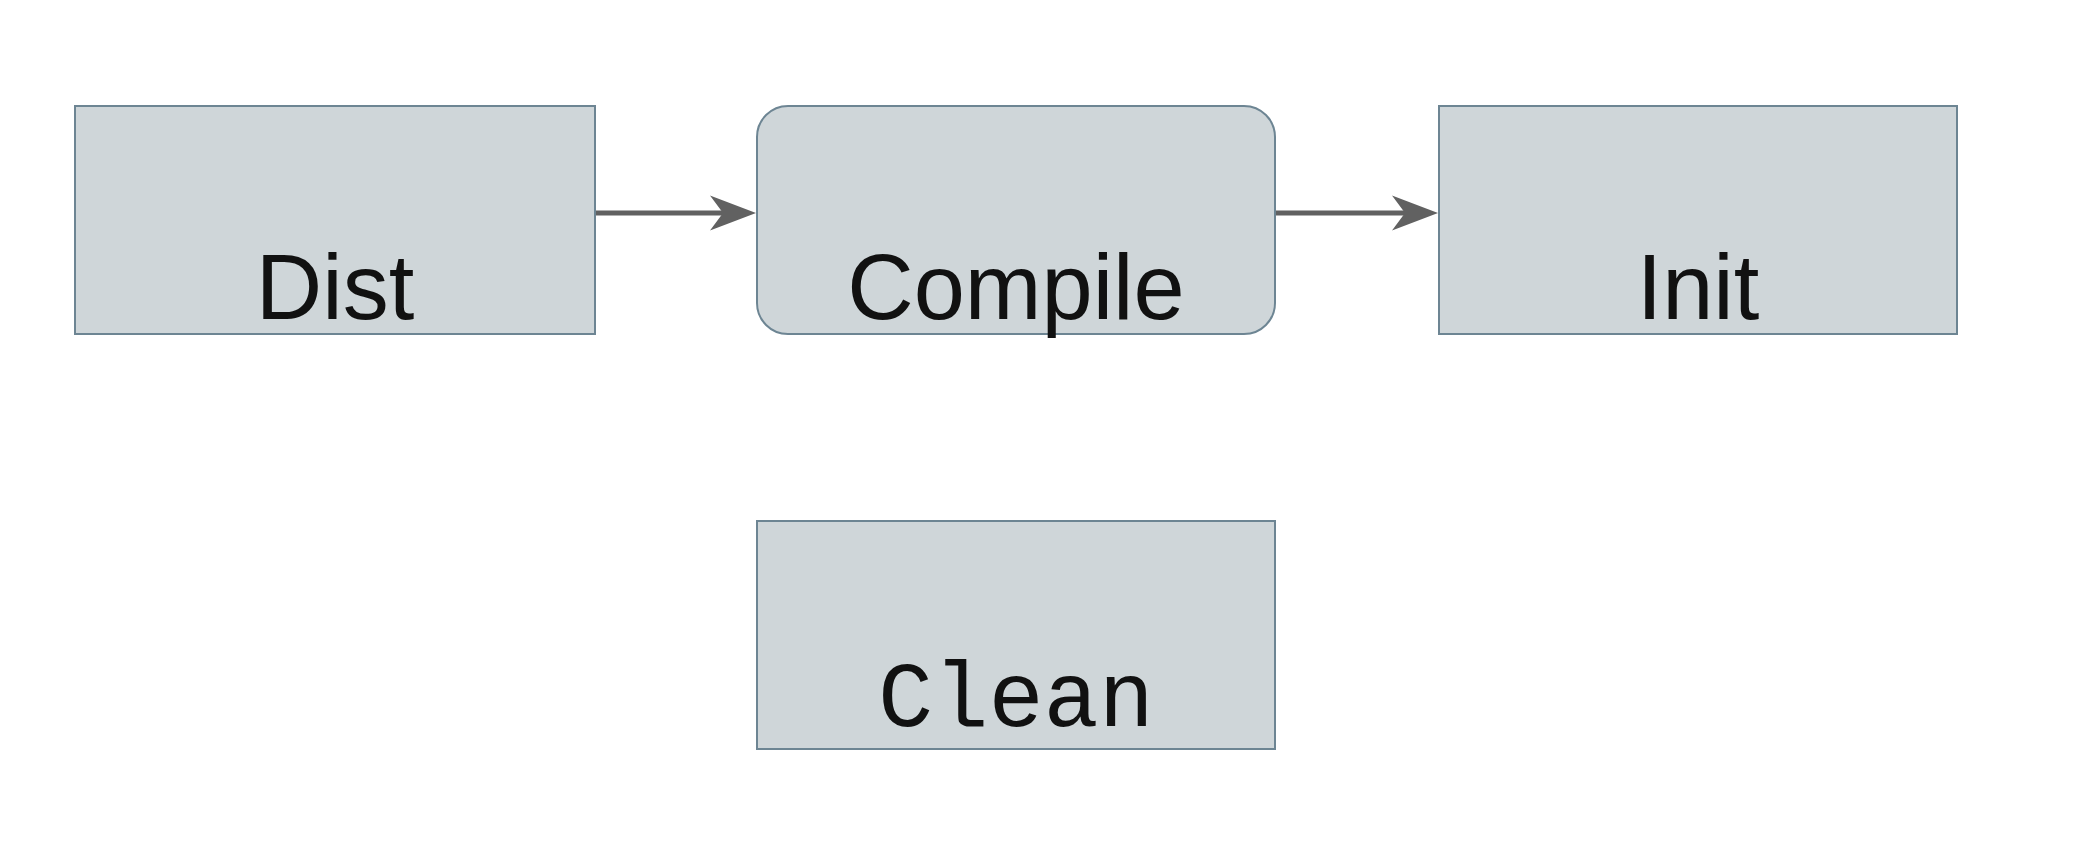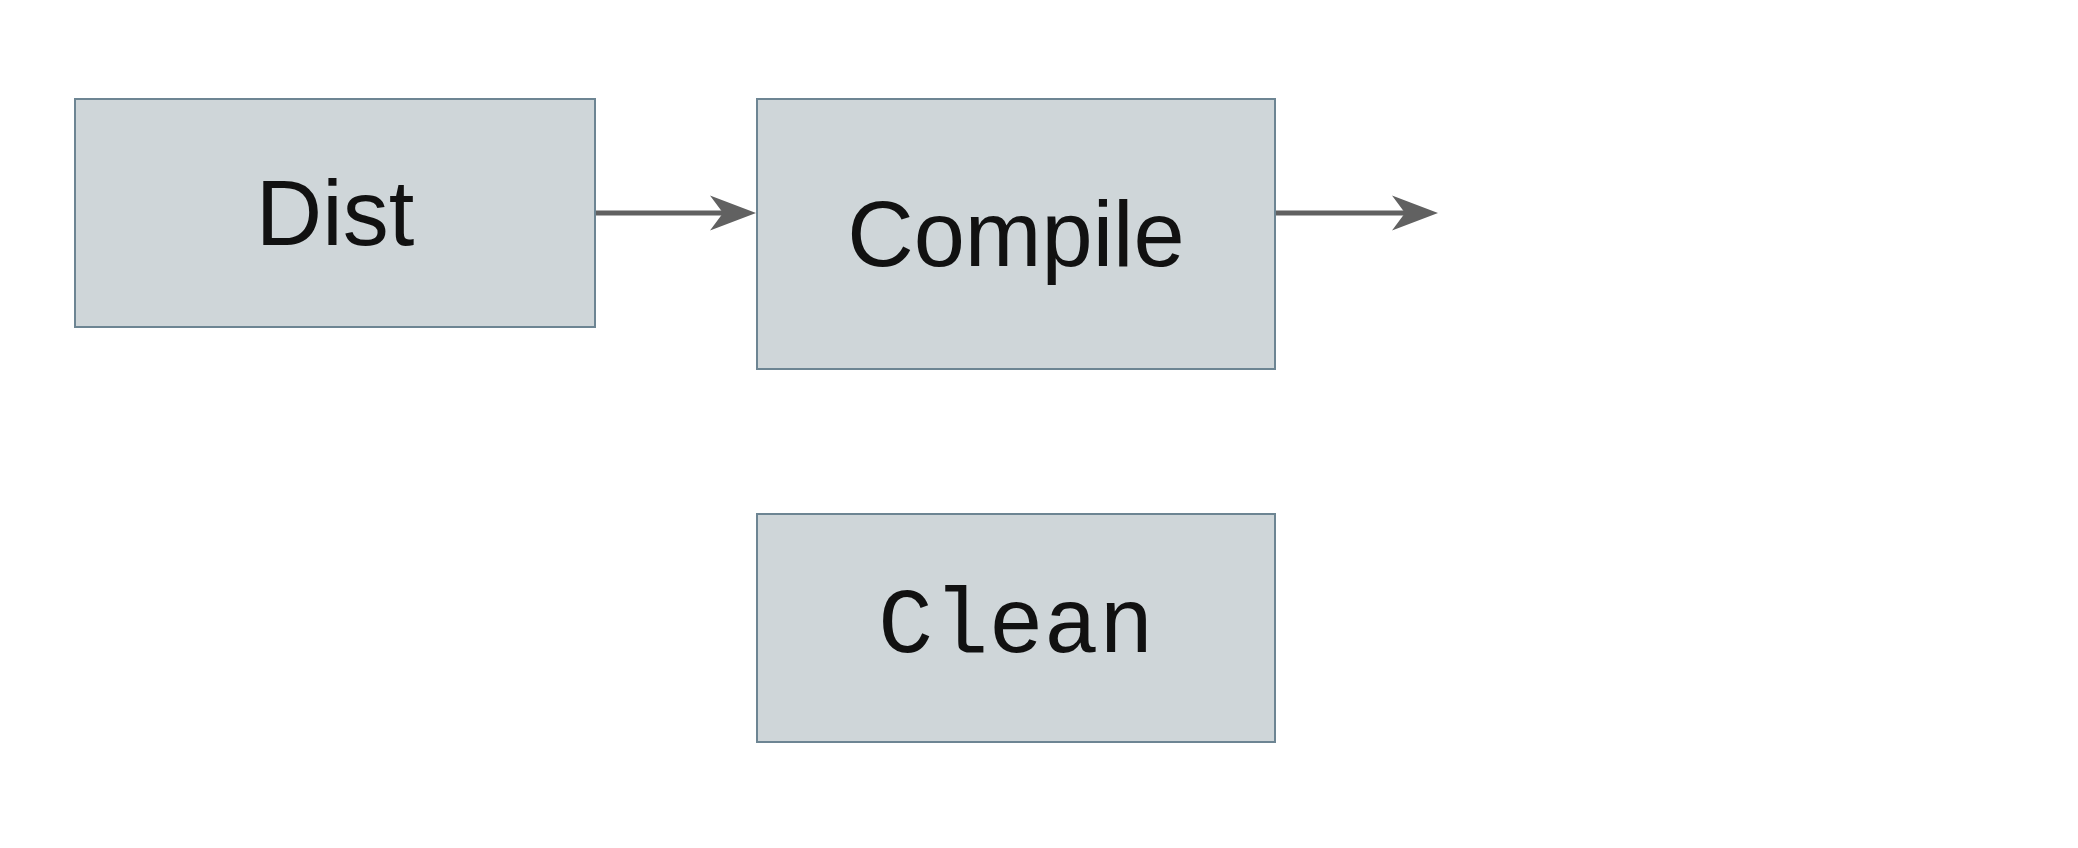--- a/index.html
+++ b/index.html
@@ -11,34 +11,35 @@
     position: relative;
     width: 2078px;
     height: 848px;
     background: var(--canvas-background, #ffffff);
     overflow: hidden;
     font-family: "Liberation Sans", "DejaVu Sans", sans-serif;
   }
   .node {
     position: absolute;
     display: flex;
-    align-items: center;
+    align-items: flex-end;
     justify-content: center;
     box-sizing: border-box;
     background: var(--node-fill, #cfd6d9);
     border: 2.5px solid var(--node-border, #6d8593);
+    margin-top: 7px;
   }
   .node-label {
     font-size: 92px;
     line-height: 1;
     color: var(--label-text, #111111);
     white-space: nowrap;
   }
   #node-dist    { left: 74px;   top: 98px;  width: 522px; height: 230px; }
-  #node-compile { left: 756px;  top: 98px;  width: 520px; height: 272px; }
+  #node-compile { left: 756px;  top: 98px;  width: 520px; height: 230px; border-radius: 32px; }
   #node-init    { left: 1438px; top: 98px;  width: 520px; height: 230px; }
   #node-clean   { left: 756px;  top: 513px; width: 520px; height: 230px; font-family: Liberation Mono, monospace; }
   .edge {
     position: absolute;
     overflow: visible;
   }
   .edge-line {
     stroke: var(--arrow, #616161);
     stroke-width: 5;
   }
@@ -64,18 +65,21 @@
 
   <div class="node" id="node-compile">
     <span class="node-label">Compile</span>
   </div>
 
   <svg class="edge" id="edge-compile-init" width="162" height="40" viewBox="0 0 162 40">
     <line class="edge-line" x1="0" y1="20" x2="130" y2="20"></line>
     <polygon class="edge-head" points="162,20 116,2.5 129,20 116,37.5"></polygon>
   </svg>
 
+  <div class="node" id="node-init">
+    <span class="node-label">Init</span>
+  </div>
 
   <div class="node" id="node-clean">
     <span class="node-label">Clean</span>
   </div>
 
 </div>
 
 </body></html>

